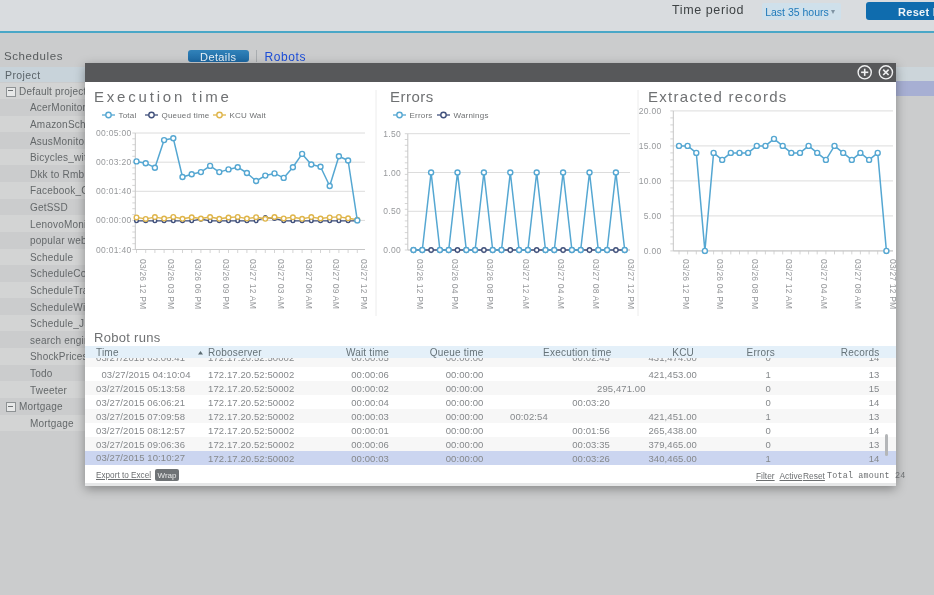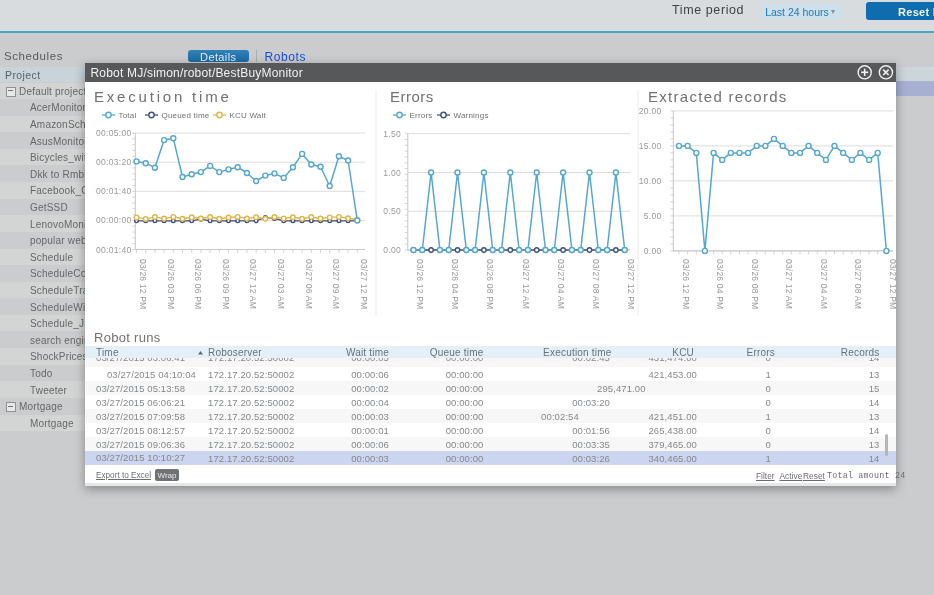--- a/index.html
+++ b/index.html
@@ -5,21 +5,21 @@
 #root{position:relative;width:934px;height:595px;overflow:hidden;
   font-family:"Liberation Sans",sans-serif;background:#cbcccd;}
 .abs{position:absolute;}
 </style></head><body>
 <div id="root">
 
 <div class="abs" style="left:0;top:0;width:934px;height:30.5px;background:#d9dcdf;"></div>
 <div class="abs" style="left:0;top:30.5px;width:934px;height:2px;background:#4aa7c7;"></div>
 <div class="abs" style="left:672px;top:3px;width:120px;height:14px;font-size:12.5px;color:#3e4345;letter-spacing:.6px;">Time period</div>
 <div class="abs" style="left:762px;top:3px;width:79px;height:16.5px;background:#cfe0eb;border-radius:2px;"></div>
-<div class="abs" style="left:762px;top:6px;width:70px;height:12px;font-size:10.5px;color:#1e79ba;text-align:center;">Last 24 hours</div>
+<div class="abs" style="left:762px;top:6px;width:70px;height:12px;font-size:10.5px;color:#1e79ba;text-align:center;">Last 35 hours</div>
 <div class="abs" style="left:831px;top:6.5px;width:10px;height:12px;font-size:8px;color:#7f93a2;">▾</div>
 <div class="abs" style="left:866px;top:2px;width:144px;height:18px;background:#0f6cae;border-radius:3px;"></div>
 <div class="abs" style="left:898px;top:6px;width:110px;height:12px;font-size:11px;font-weight:bold;color:#eef4f8;letter-spacing:.3px;">Reset Filters</div>
 <div class="abs" style="left:4px;top:50px;width:120px;height:15px;font-size:11.5px;color:#585c5e;letter-spacing:.6px;">Schedules</div>
 <div class="abs" style="left:0;top:66.5px;width:167px;height:15.5px;background:#c8d3da;"></div>
 <div class="abs" style="left:5px;top:69px;width:80px;height:12px;font-size:10.5px;color:#5a6368;letter-spacing:.4px;">Project</div>
 <div class="abs" style="left:0;top:82.5px;width:167px;height:16.6px;background:#d3d4d4;"></div>
 <div class="abs" style="left:6px;top:86.7px;width:8px;height:8px;border:1px solid #8e9294;background:#e7e8e8;"></div>
 <div class="abs" style="left:7.5px;top:90.2px;width:5px;height:1px;background:#6d7173;"></div>
 <div class="abs" style="left:19px;top:85.7px;width:130px;height:12px;font-size:10px;color:#64686a;letter-spacing:.2px;">Default project</div>
@@ -56,21 +56,20 @@
 <div class="abs" style="left:0;top:414.5px;width:167px;height:16.6px;background:#d3d4d4;"></div>
 <div class="abs" style="left:30px;top:417.7px;width:130px;height:12px;font-size:10px;color:#64686a;letter-spacing:.2px;">Mortgage</div>
 <div class="abs" style="left:188px;top:49.5px;width:60.5px;height:12.5px;border-radius:3px;background:linear-gradient(#3182b9,#1d69a4);"></div>
 <div class="abs" style="left:188px;top:51px;width:60.5px;height:11px;font-size:11px;color:#e8f1f8;text-align:center;letter-spacing:.4px;">Details</div>
 <div class="abs" style="left:255.5px;top:50px;width:1px;height:12px;background:#a9adb0;"></div>
 <div class="abs" style="left:264.5px;top:50px;width:60px;height:13px;font-size:12px;color:#1d4ed8;letter-spacing:.6px;">Robots</div>
 <div class="abs" style="left:896px;top:66.5px;width:38px;height:14.5px;background:#ccd5da;"></div>
 <div class="abs" style="left:896px;top:81px;width:38px;height:15px;background:#a7afd3;"></div>
 <div class="abs" style="left:85px;top:62.5px;width:810.5px;height:423.5px;background:#fff;box-shadow:0 3px 10px rgba(0,0,0,.35);"></div>
 <div class="abs" style="left:85px;top:62.5px;width:810.5px;height:19px;background:#57585a;"></div>
-<div class="abs" style="left:90.5px;top:66px;width:400px;height:14px;font-size:12px;color:#f2f2f2;letter-spacing:.2px;">Robot MJ/simon/robot/BestBuyMonitor</div>
 <div class="abs" style="left:94px;top:88px;width:200px;height:17px;font-size:15px;color:#6f7173;letter-spacing:2.8px;">Execution time</div>
 <div class="abs" style="left:390px;top:88px;width:120px;height:17px;font-size:15px;color:#6f7173;letter-spacing:0.5px;">Errors</div>
 <div class="abs" style="left:648px;top:88px;width:220px;height:17px;font-size:15px;color:#6f7173;letter-spacing:1.3px;">Extracted records</div>
 <div class="abs" style="left:94px;top:330px;width:150px;height:16px;font-size:13px;color:#6f7173;letter-spacing:.3px;">Robot runs</div>
 <div class="abs" style="left:85px;top:345.5px;width:810.5px;height:12.5px;background:#e4f0f9;"></div>
 <div class="abs" style="left:96px;top:346.6px;width:100px;height:12px;font-size:10px;color:#667379;text-align:left;letter-spacing:0.2px;">Time</div>
 <div class="abs" style="left:208px;top:346.6px;width:100px;height:12px;font-size:10px;color:#667379;text-align:left;letter-spacing:0.2px;">Roboserver</div>
 <div class="abs" style="left:289px;top:346.6px;width:100px;height:12px;font-size:10px;color:#667379;text-align:right;letter-spacing:0.2px;">Wait time</div>
 <div class="abs" style="left:383.5px;top:346.6px;width:100px;height:12px;font-size:10px;color:#667379;text-align:right;letter-spacing:0.2px;">Queue time</div>
 <div class="abs" style="left:511.5px;top:346.6px;width:100px;height:12px;font-size:10px;color:#667379;text-align:right;letter-spacing:0.2px;">Execution time</div>
@@ -81,21 +80,21 @@
 <div class="abs" style="left:0;top:-5.6px;width:810.5px;height:14.1px;background:#f7f7f7;"></div>
 <div class="abs" style="left:11px;top:-5.6px;width:100px;height:11px;font-size:9.5px;color:#85888b;text-align:left;letter-spacing:0.1px;">03/27/2015 03:06:41</div>
 <div class="abs" style="left:123px;top:-5.6px;width:100px;height:11px;font-size:9.5px;color:#85888b;text-align:left;letter-spacing:0.1px;">172.17.20.52:50002</div>
 <div class="abs" style="left:204px;top:-5.6px;width:100px;height:11px;font-size:9.5px;color:#85888b;text-align:right;letter-spacing:0.1px;">00:00:05</div>
 <div class="abs" style="left:298.5px;top:-5.6px;width:100px;height:11px;font-size:9.5px;color:#85888b;text-align:right;letter-spacing:0.1px;">00:00:00</div>
 <div class="abs" style="left:425px;top:-5.6px;width:100px;height:11px;font-size:9.5px;color:#85888b;text-align:right;letter-spacing:0.1px;">00:02:45</div>
 <div class="abs" style="left:512px;top:-5.6px;width:100px;height:11px;font-size:9.5px;color:#85888b;text-align:right;letter-spacing:0.1px;">431,474.00</div>
 <div class="abs" style="left:586px;top:-5.6px;width:100px;height:11px;font-size:9.5px;color:#85888b;text-align:right;letter-spacing:0.1px;">0</div>
 <div class="abs" style="left:694.5px;top:-5.6px;width:100px;height:11px;font-size:9.5px;color:#85888b;text-align:right;letter-spacing:0.1px;">14</div>
 <div class="abs" style="left:0;top:8.5px;width:810.5px;height:14.1px;background:#ffffff;"></div>
-<div class="abs" style="left:11px;top:10.7px;width:100px;height:11px;font-size:9.5px;color:#85888b;text-align:right;letter-spacing:0.1px;">03/27/2015 04:10:04</div>
+<div class="abs" style="left:11px;top:10.7px;width:100px;height:11px;font-size:9.5px;color:#85888b;text-align:center;letter-spacing:0.1px;">03/27/2015 04:10:04</div>
 <div class="abs" style="left:123px;top:10.7px;width:100px;height:11px;font-size:9.5px;color:#85888b;text-align:left;letter-spacing:0.1px;">172.17.20.52:50002</div>
 <div class="abs" style="left:204px;top:10.7px;width:100px;height:11px;font-size:9.5px;color:#85888b;text-align:right;letter-spacing:0.1px;">00:00:06</div>
 <div class="abs" style="left:298.5px;top:10.7px;width:100px;height:11px;font-size:9.5px;color:#85888b;text-align:right;letter-spacing:0.1px;">00:00:00</div>
 <div class="abs" style="left:425px;top:22px;width:100px;height:11px;font-size:9.5px;color:#85888b;text-align:right;letter-spacing:0.1px;">00:03:03</div>
 <div class="abs" style="left:512px;top:10.7px;width:100px;height:11px;font-size:9.5px;color:#85888b;text-align:right;letter-spacing:0.1px;">421,453.00</div>
 <div class="abs" style="left:586px;top:10.7px;width:100px;height:11px;font-size:9.5px;color:#85888b;text-align:right;letter-spacing:0.1px;">1</div>
 <div class="abs" style="left:694.5px;top:10.7px;width:100px;height:11px;font-size:9.5px;color:#85888b;text-align:right;letter-spacing:0.1px;">13</div>
 <div class="abs" style="left:0;top:22.6px;width:810.5px;height:14.1px;background:#f7f7f7;"></div>
 <div class="abs" style="left:11px;top:24.8px;width:100px;height:11px;font-size:9.5px;color:#85888b;text-align:left;letter-spacing:0.1px;">03/27/2015 05:13:58</div>
 <div class="abs" style="left:123px;top:24.8px;width:100px;height:11px;font-size:9.5px;color:#85888b;text-align:left;letter-spacing:0.1px;">172.17.20.52:50002</div>
@@ -112,21 +111,21 @@
 <div class="abs" style="left:298.5px;top:38.9px;width:100px;height:11px;font-size:9.5px;color:#85888b;text-align:right;letter-spacing:0.1px;">00:00:00</div>
 <div class="abs" style="left:425px;top:38.9px;width:100px;height:11px;font-size:9.5px;color:#85888b;text-align:right;letter-spacing:0.1px;">00:03:20</div>
 <div class="abs" style="left:512px;top:54px;width:100px;height:11px;font-size:9.5px;color:#85888b;text-align:right;letter-spacing:0.1px;">431,475.00</div>
 <div class="abs" style="left:586px;top:38.9px;width:100px;height:11px;font-size:9.5px;color:#85888b;text-align:right;letter-spacing:0.1px;">0</div>
 <div class="abs" style="left:694.5px;top:38.9px;width:100px;height:11px;font-size:9.5px;color:#85888b;text-align:right;letter-spacing:0.1px;">14</div>
 <div class="abs" style="left:0;top:50.8px;width:810.5px;height:14.1px;background:#f7f7f7;"></div>
 <div class="abs" style="left:11px;top:53.0px;width:100px;height:11px;font-size:9.5px;color:#85888b;text-align:left;letter-spacing:0.1px;">03/27/2015 07:09:58</div>
 <div class="abs" style="left:123px;top:53.0px;width:100px;height:11px;font-size:9.5px;color:#85888b;text-align:left;letter-spacing:0.1px;">172.17.20.52:50002</div>
 <div class="abs" style="left:204px;top:53.0px;width:100px;height:11px;font-size:9.5px;color:#85888b;text-align:right;letter-spacing:0.1px;">00:00:03</div>
 <div class="abs" style="left:298.5px;top:53.0px;width:100px;height:11px;font-size:9.5px;color:#85888b;text-align:right;letter-spacing:0.1px;">00:00:00</div>
-<div class="abs" style="left:425px;top:53.0px;width:100px;height:11px;font-size:9.5px;color:#85888b;text-align:center;letter-spacing:0.1px;">00:02:54</div>
+<div class="abs" style="left:425px;top:53.0px;width:100px;height:11px;font-size:9.5px;color:#85888b;text-align:left;letter-spacing:0.1px;">00:02:54</div>
 <div class="abs" style="left:512px;top:53.0px;width:100px;height:11px;font-size:9.5px;color:#85888b;text-align:right;letter-spacing:0.1px;">421,451.00</div>
 <div class="abs" style="left:586px;top:53.0px;width:100px;height:11px;font-size:9.5px;color:#85888b;text-align:right;letter-spacing:0.1px;">1</div>
 <div class="abs" style="left:694.5px;top:53.0px;width:100px;height:11px;font-size:9.5px;color:#85888b;text-align:right;letter-spacing:0.1px;">13</div>
 <div class="abs" style="left:0;top:64.9px;width:810.5px;height:14.1px;background:#ffffff;"></div>
 <div class="abs" style="left:11px;top:67.1px;width:100px;height:11px;font-size:9.5px;color:#85888b;text-align:left;letter-spacing:0.1px;">03/27/2015 08:12:57</div>
 <div class="abs" style="left:123px;top:67.1px;width:100px;height:11px;font-size:9.5px;color:#85888b;text-align:left;letter-spacing:0.1px;">172.17.20.52:50002</div>
 <div class="abs" style="left:204px;top:67.1px;width:100px;height:11px;font-size:9.5px;color:#85888b;text-align:right;letter-spacing:0.1px;">00:00:01</div>
 <div class="abs" style="left:298.5px;top:67.1px;width:100px;height:11px;font-size:9.5px;color:#85888b;text-align:right;letter-spacing:0.1px;">00:00:00</div>
 <div class="abs" style="left:425px;top:67.1px;width:100px;height:11px;font-size:9.5px;color:#85888b;text-align:right;letter-spacing:0.1px;">00:01:56</div>
 <div class="abs" style="left:512px;top:67.1px;width:100px;height:11px;font-size:9.5px;color:#85888b;text-align:right;letter-spacing:0.1px;">265,438.00</div>

